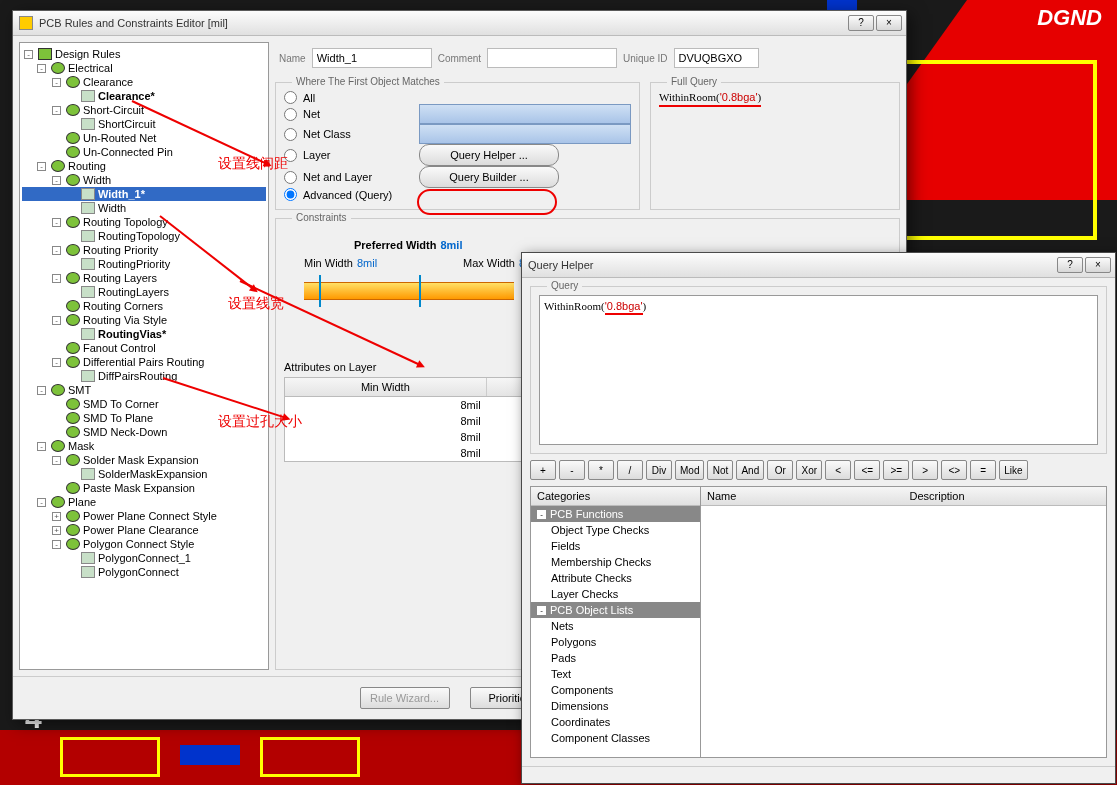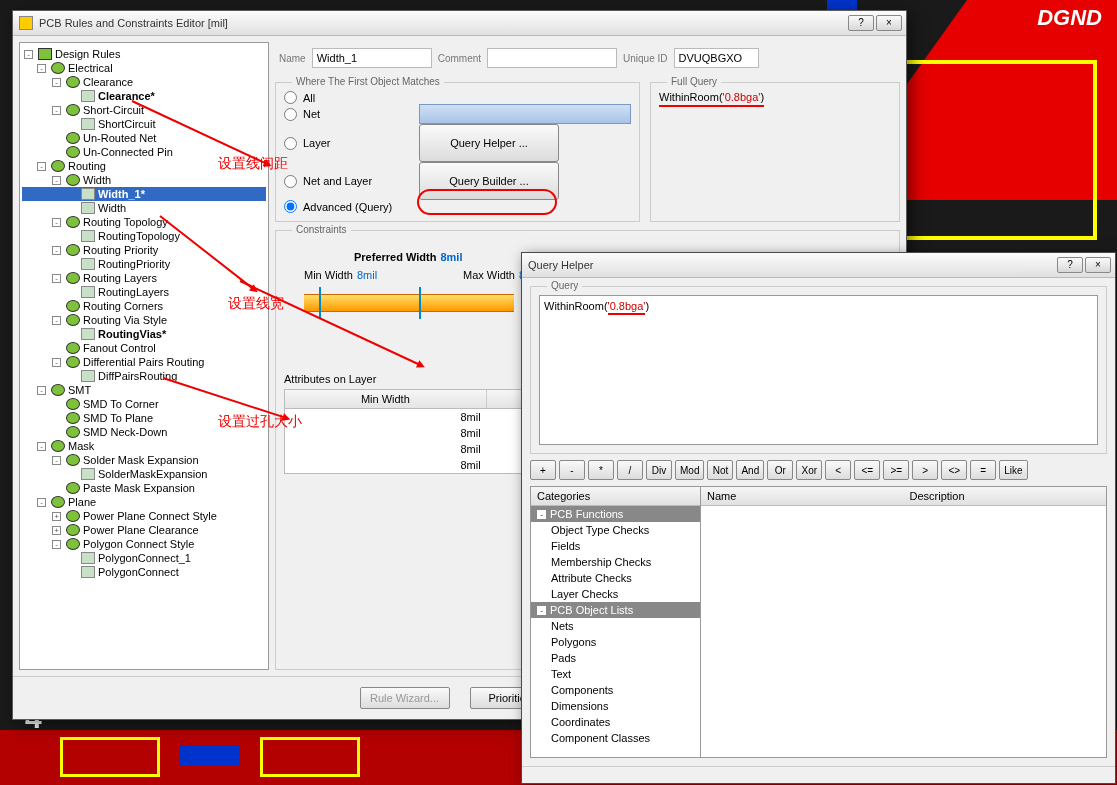--- a/index.html
+++ b/index.html
@@ -46,24 +46,24 @@
 .name-row .nm { width:120px; } .name-row .cm { width:130px; } .name-row .uid { width:85px; }
 
 .groupbox { border:1px solid #ccc; padding:8px; position:relative; background:#f0f0f0; }
 .groupbox legend, .groupbox .gtitle { position:absolute; top:-7px; left:16px; background:#f0f0f0; padding:0 4px; color:#666; font-size:10px; }
 
 .match-row { display:flex; gap:10px; }
 .match-left { flex:1; display:flex; flex-direction:column; gap:4px; }
 .match-left .radio-row { display:flex; align-items:center; gap:6px; }
 .match-left .radio-row .lab { width:110px; }
 .match-left .combo { flex:1; height:20px; background:linear-gradient(#cfe0f4,#a9c4e8); border:1px solid #7a99c2; }
-.match-left .btn-q { height:38px; width:140px; border:1px solid #888; background:linear-gradient(#fafafa,#dcdcdc); border-radius:3px; }
+.match-left .btn-q { height:22px; width:140px; border:1px solid #888; background:linear-gradient(#fafafa,#dcdcdc); border-radius:10px; }
 .full-query { width: 250px; }
 .query-text { font-family:"Courier New",monospace; }
-.query-text .fn { color:#000; } .query-text .arg { color:#c00; }
+.query-text .fn { color:#000;font-family:Liberation Serif, serif; } .query-text .arg { color:#c00; }
 .underline-red { border-bottom:2px solid #e00; display:inline-block; padding-bottom:1px; }
 
 .constraints-box { flex:1; position:relative; }
 .width-diagram { position:relative; height:130px; }
 .width-diagram .lbl-pw { position:absolute; top:12px; left:70px; font-weight:bold; } 
 .width-diagram .lbl-min { position:absolute; top:30px; left:20px; } 
 .width-diagram .lbl-max { position:absolute; top:30px; left:170px;padding-left:9px; } 
 .width-diagram .blue { color:#0066cc; margin-left:4px; }
 .width-diagram .bar { position:absolute; top:55px; left:20px; width:210px; height:18px; background:linear-gradient(#ffe066,#ff9900); border-top:1px solid #cc6600; border-bottom:1px solid #cc6600; }
 .width-diagram .dim { position:absolute; width:2px; background:#0088cc; }
@@ -333,20 +333,25 @@
         <div class="groupbox match-left">
           <span class="gtitle">Where The First Object Matches</span>
           <div id="radios">
               <div class="radio-row">
                 <input type="radio" name="match" style="">
                 <span class="lab">All</span>
               </div>
               <div class="radio-row">
                 <input type="radio" name="match" style="">
                 <span class="lab">Net</span>
+                <div class="combo"></div>
+              </div>
+              <div class="radio-row">
+                <input type="radio" name="match" style="">
+                <span class="lab">Net Class</span>
                 <div class="combo"></div>
               </div>
               <div class="radio-row">
                 <input type="radio" name="match" style="">
                 <span class="lab">Layer</span>
                 <button class="btn-q">Query Helper ...</button>
               </div>
               <div class="radio-row">
                 <input type="radio" name="match" style="">
                 <span class="lab">Net and Layer</span>

